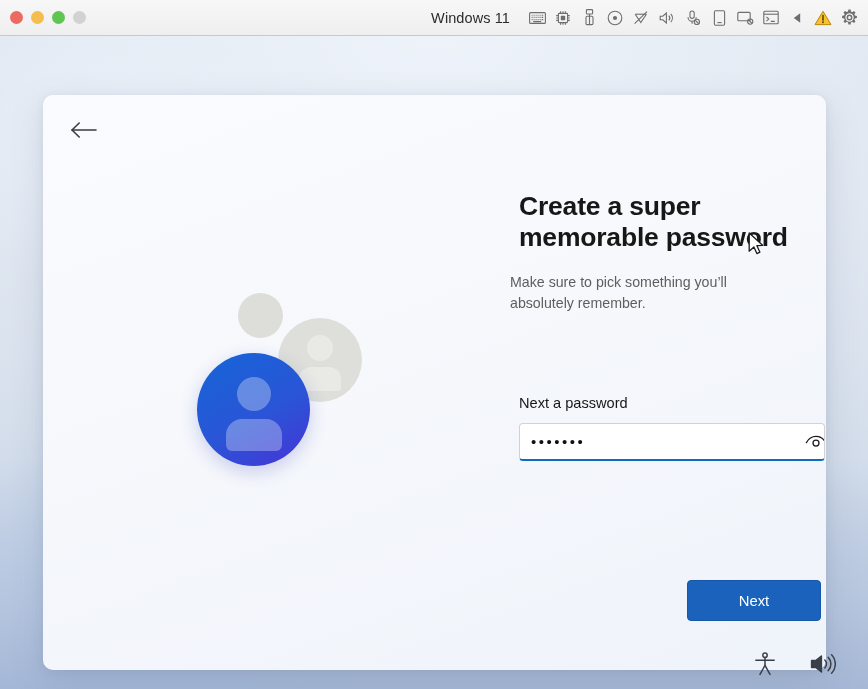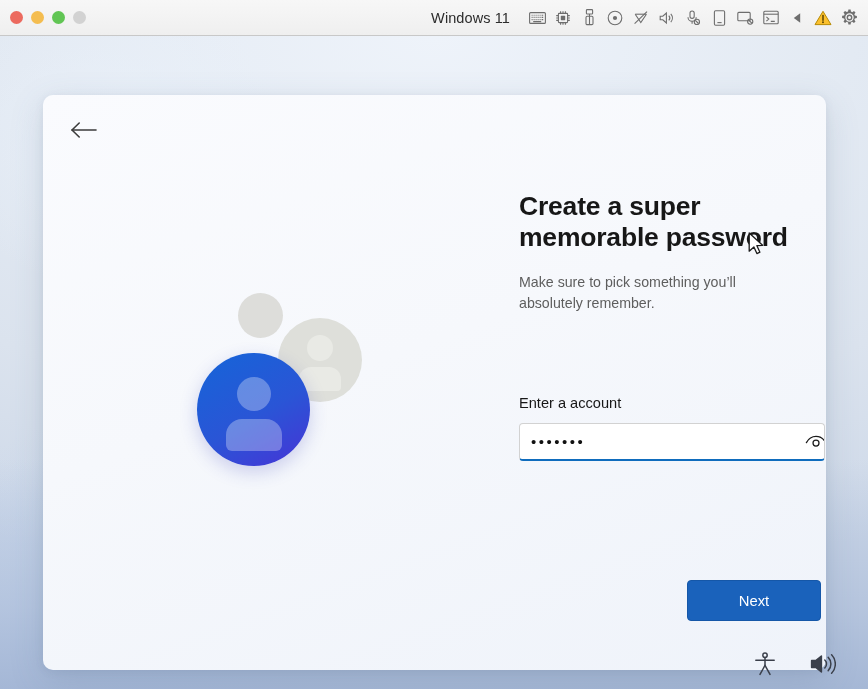--- a/index.html
+++ b/index.html
@@ -204,21 +204,21 @@
     width: 295px;
     font-size: 26.5px;
     line-height: 31px;
     font-weight: 600;
     color: #171717;
     letter-spacing: -0.2px;
   }
 
   #page-subtext {
     position: absolute;
-    left: 43px; top: 177px;
+    left: 34px; top: 177px;
     width: 270px;
     font-size: 14.2px;
     line-height: 21px;
     color: #5e5e5e;
   }
 
   #password-label {
     position: absolute;
     left: 43px; top: 300px;
     font-size: 14.6px;
@@ -456,21 +456,21 @@
           <span class="av-body"></span>
         </div>
       </div>
 
       <div id="right-pane">
 
         <h1 id="page-heading">Create a super memorable password</h1>
 
         <p id="page-subtext">Make sure to pick something you’ll absolutely remember.</p>
 
-        <label id="password-label">Enter a account</label>
+        <label id="password-label">Next a password</label>
 
         <div id="password-field">
           <span id="password-value" placeholder="">•••••••</span>
           <span id="reveal-password-button">
             <svg width="22" height="16" viewBox="0 0 22 16" fill="none" stroke="#1a1a1a" stroke-width="1.25" stroke-linecap="round">
               <path d="M1.4 8.6C3.6 4.6 7 2.4 11 2.4c4 0 7.4 2.2 9.6 6.2"></path>
               <circle cx="11" cy="9.0" r="3.0"></circle>
             </svg>
           </span>
         </div>

